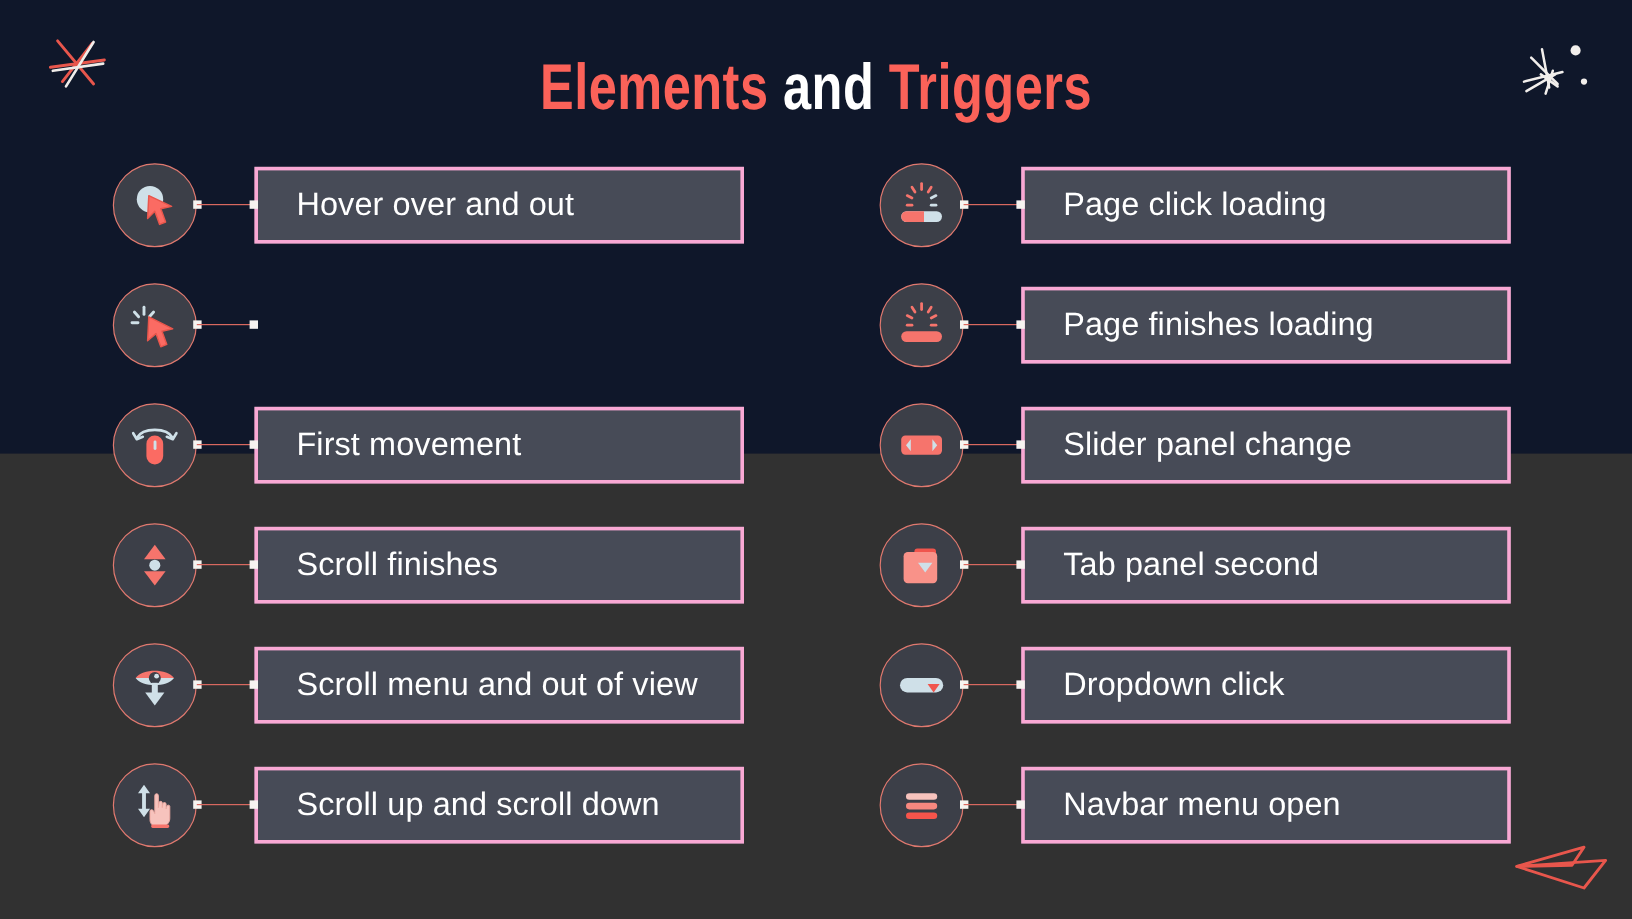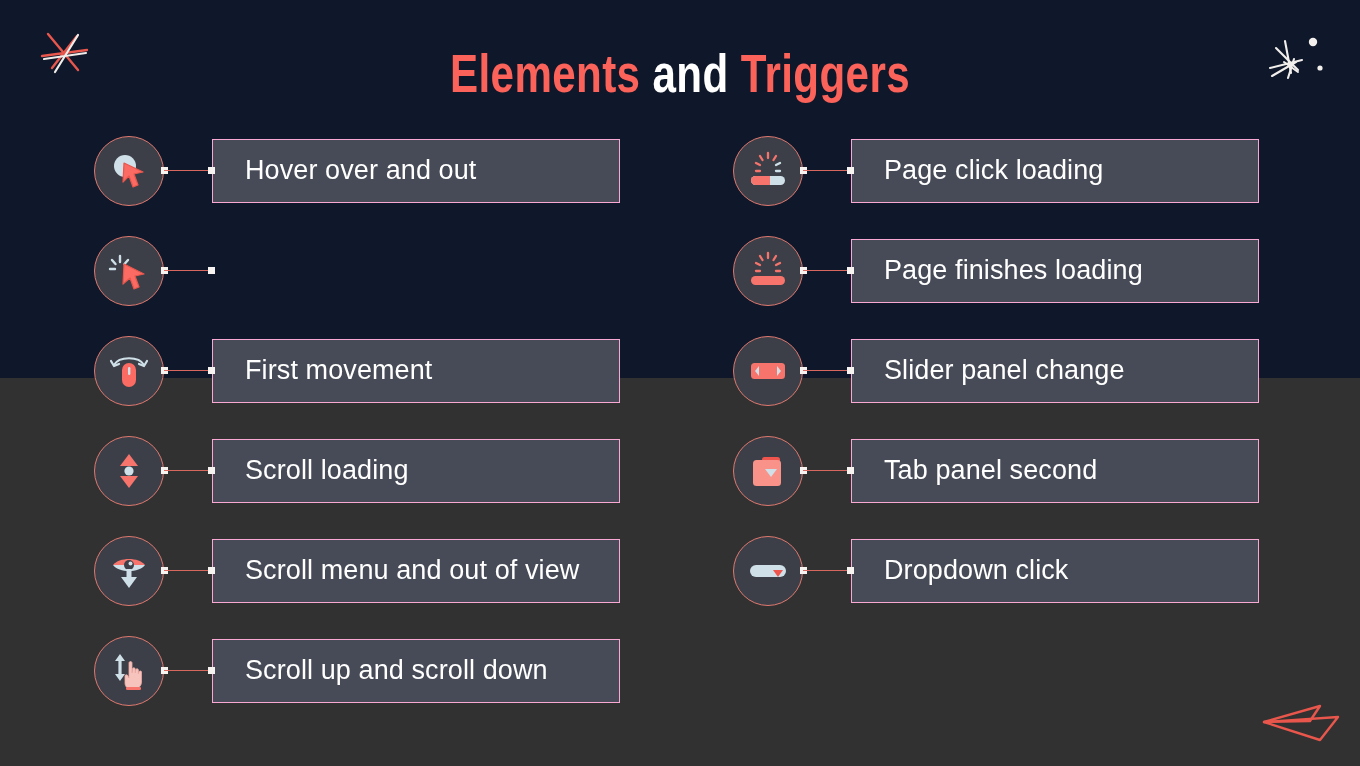--- a/index.html
+++ b/index.html
@@ -101,21 +101,21 @@
     background: #f6f3f0;
   }
   .connector .cap.start { left: -3px; }
   .connector .cap.end   { right: -3px; }
 
   
   .label-box {
     flex: 0 0 auto;
     height: 64px;
     background: #474b57;
-    border: 1px solid #f9a8d4;
+    border: 3px solid #f9a8d4;
     display: flex;
     align-items: center;
     padding-left: 32px;
     color: #ffffff;
     font-size: 27px;
     font-weight: 400;
     letter-spacing: 0.1px;
     white-space: nowrap;
   }
   .col-left  .label-box { width: 408px; }
@@ -235,21 +235,21 @@
           <path d="M22 5 L31 17 L13 17 Z" fill="#f6746c"></path>
           <circle cx="22" cy="22" r="4.6" fill="#cfe0e8"></circle>
           <path d="M22 39 L31 27 L13 27 Z" fill="#f6746c"></path>
         </svg>
       </div>
       <div class="connector">
         <span class="cap start"></span>
         <span class="line"></span>
         <span class="cap end"></span>
       </div>
-      <div class="label-box">Scroll loading</div>
+      <div class="label-box">Scroll finishes</div>
     </div>
 
     <div class="row">
       <div class="badge">
         <svg viewBox="0 0 44 44" width="44" height="44">
           <path d="M6 16 C12 8, 32 8, 38 16 L6 16 Z" fill="#f6746c"></path>
           <path d="M6 16 C12 24, 32 24, 38 16 L6 16 Z" fill="#cfe0e8"></path>
           <circle cx="22" cy="16" r="5" fill="#3c3f48"></circle>
           <circle cx="23.5" cy="14.5" r="2" fill="#cfe0e8"></circle>
           <rect x="19.5" y="20" width="5" height="11" fill="#cfe0e8"></rect>
@@ -371,16 +371,31 @@
         </svg>
       </div>
       <div class="connector">
         <span class="cap start"></span>
         <span class="line"></span>
         <span class="cap end"></span>
       </div>
       <div class="label-box">Dropdown click</div>
     </div>
 
+    <div class="row">
+      <div class="badge">
+        <svg viewBox="0 0 44 44" width="44" height="44">
+          <rect x="9" y="12" width="26" height="5.5" rx="2.75" fill="#f7c3bd"></rect>
+          <rect x="9" y="20" width="26" height="5.5" rx="2.75" fill="#f7887f"></rect>
+          <rect x="9" y="28" width="26" height="5.5" rx="2.75" fill="#f6544b"></rect>
+        </svg>
+      </div>
+      <div class="connector">
+        <span class="cap start"></span>
+        <span class="line"></span>
+        <span class="cap end"></span>
+      </div>
+      <div class="label-box">Navbar menu open</div>
+    </div>
 
   </div>
 
 </div>
 
 </body></html>

